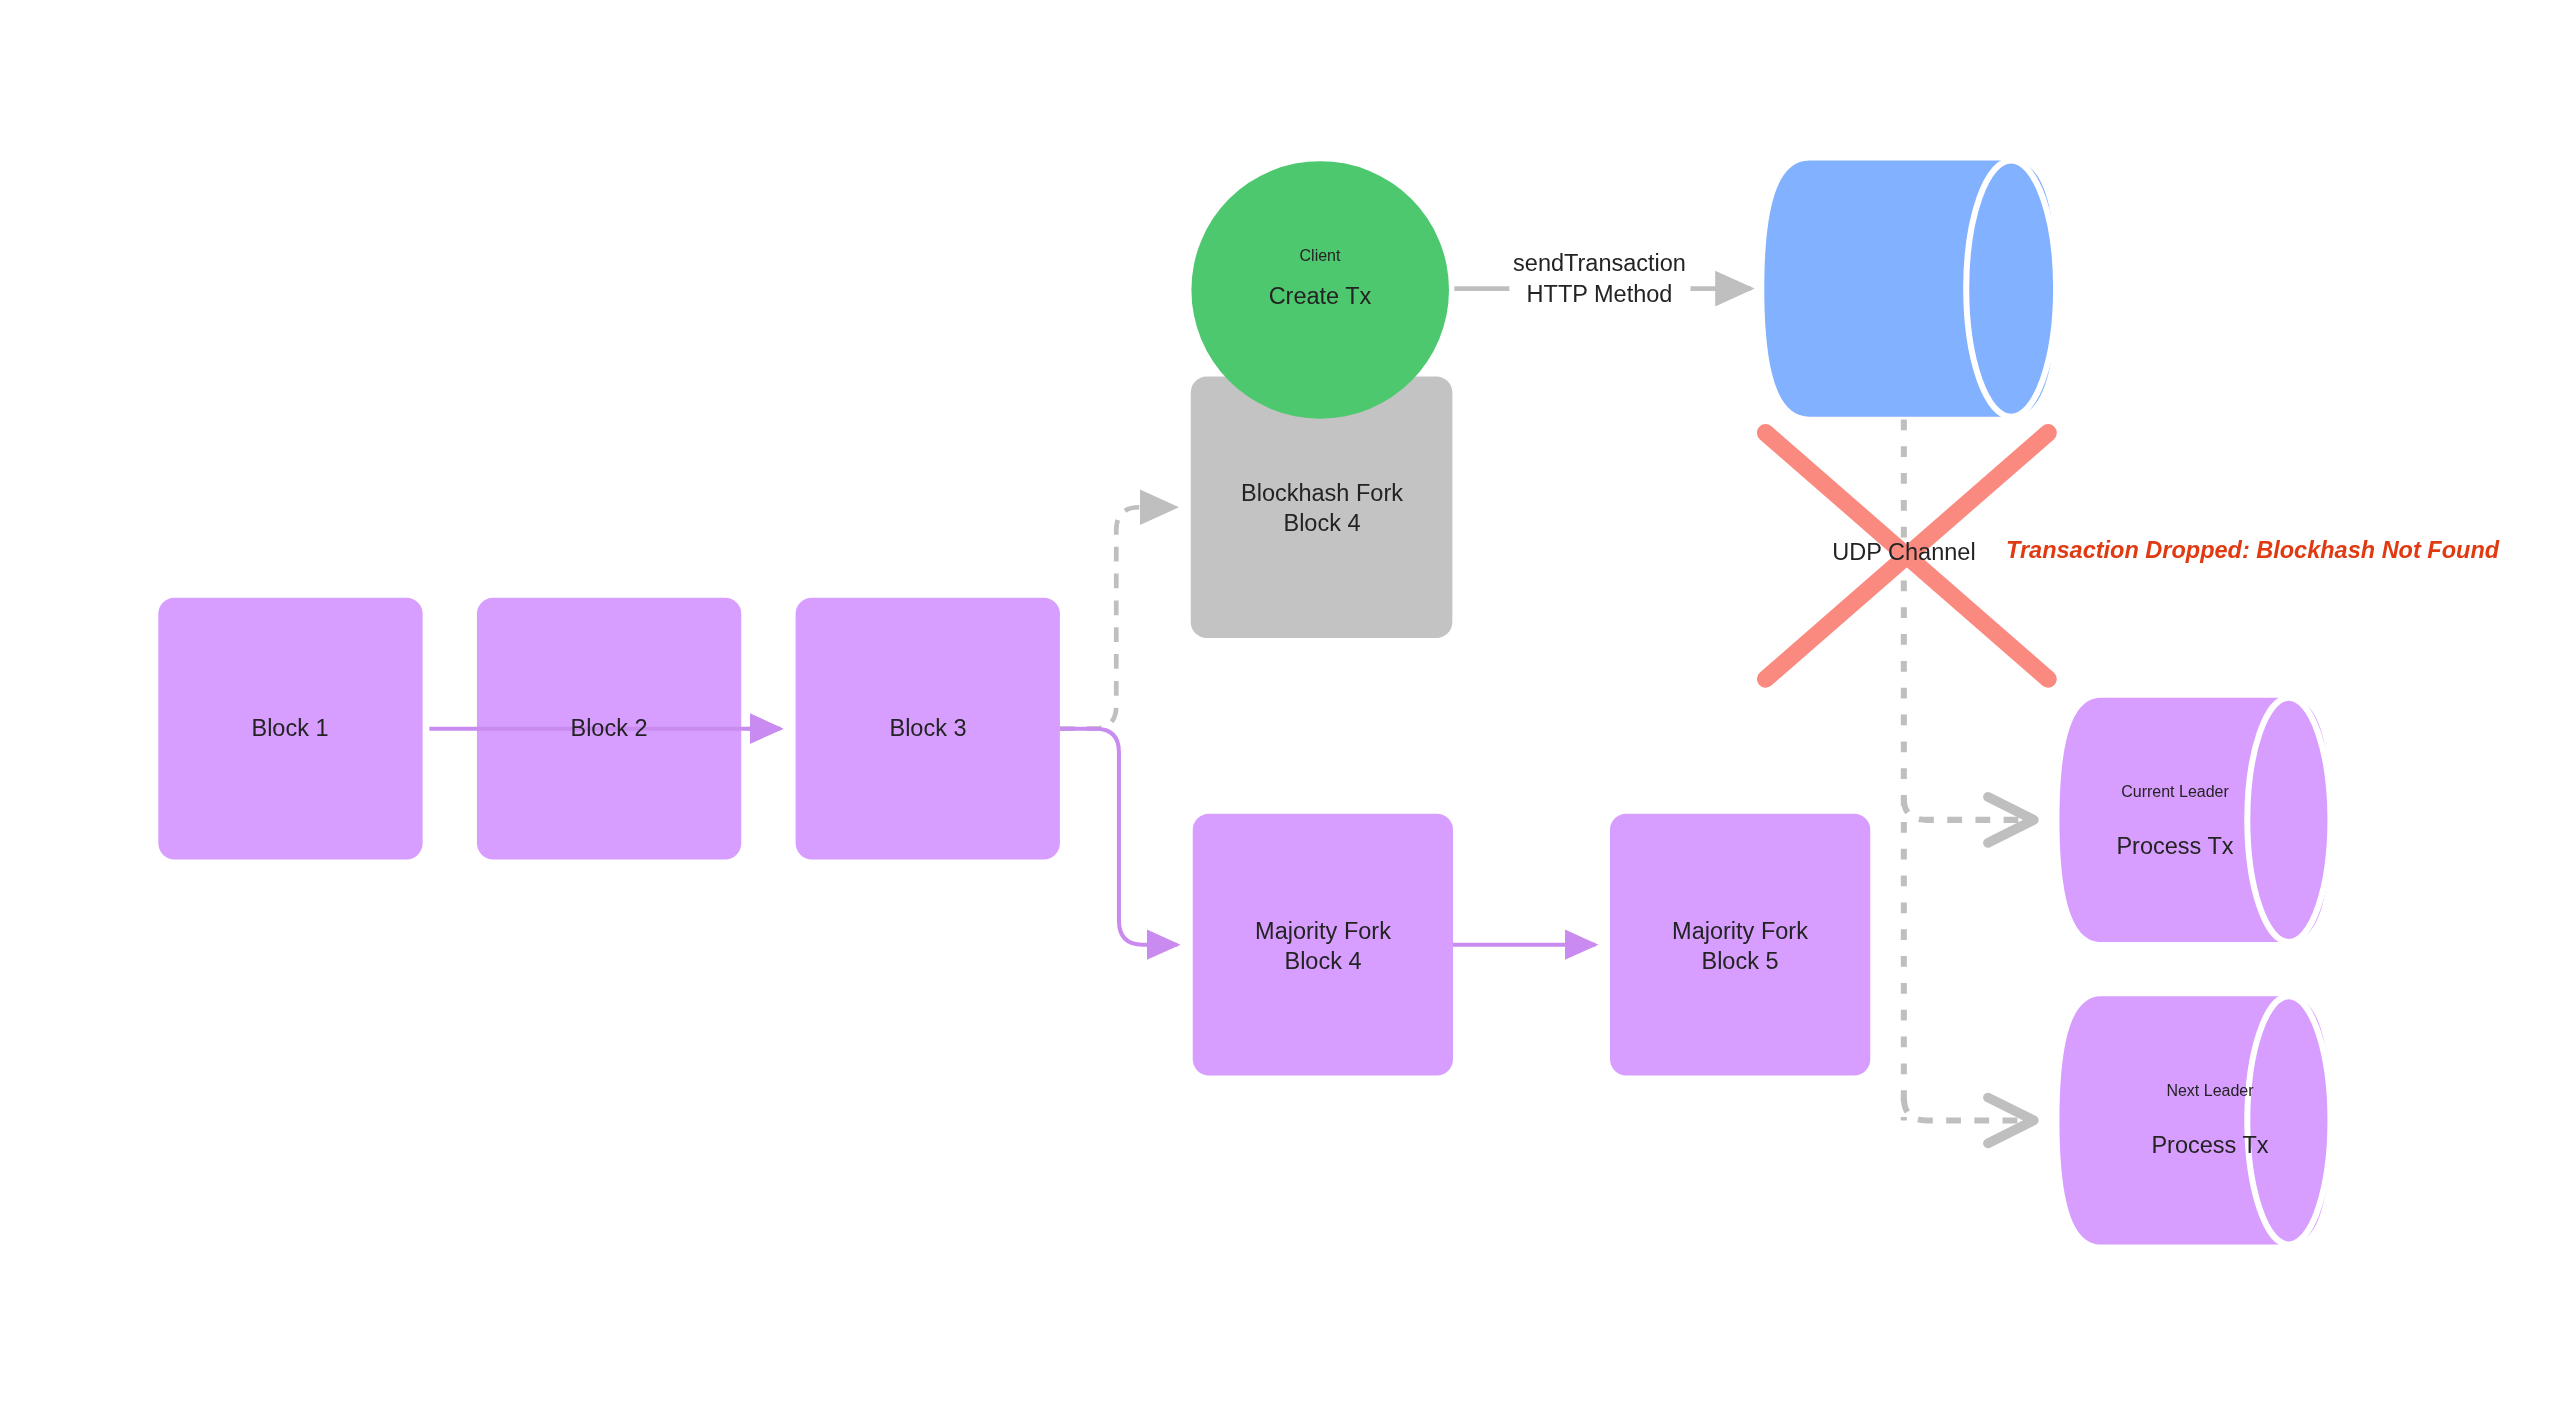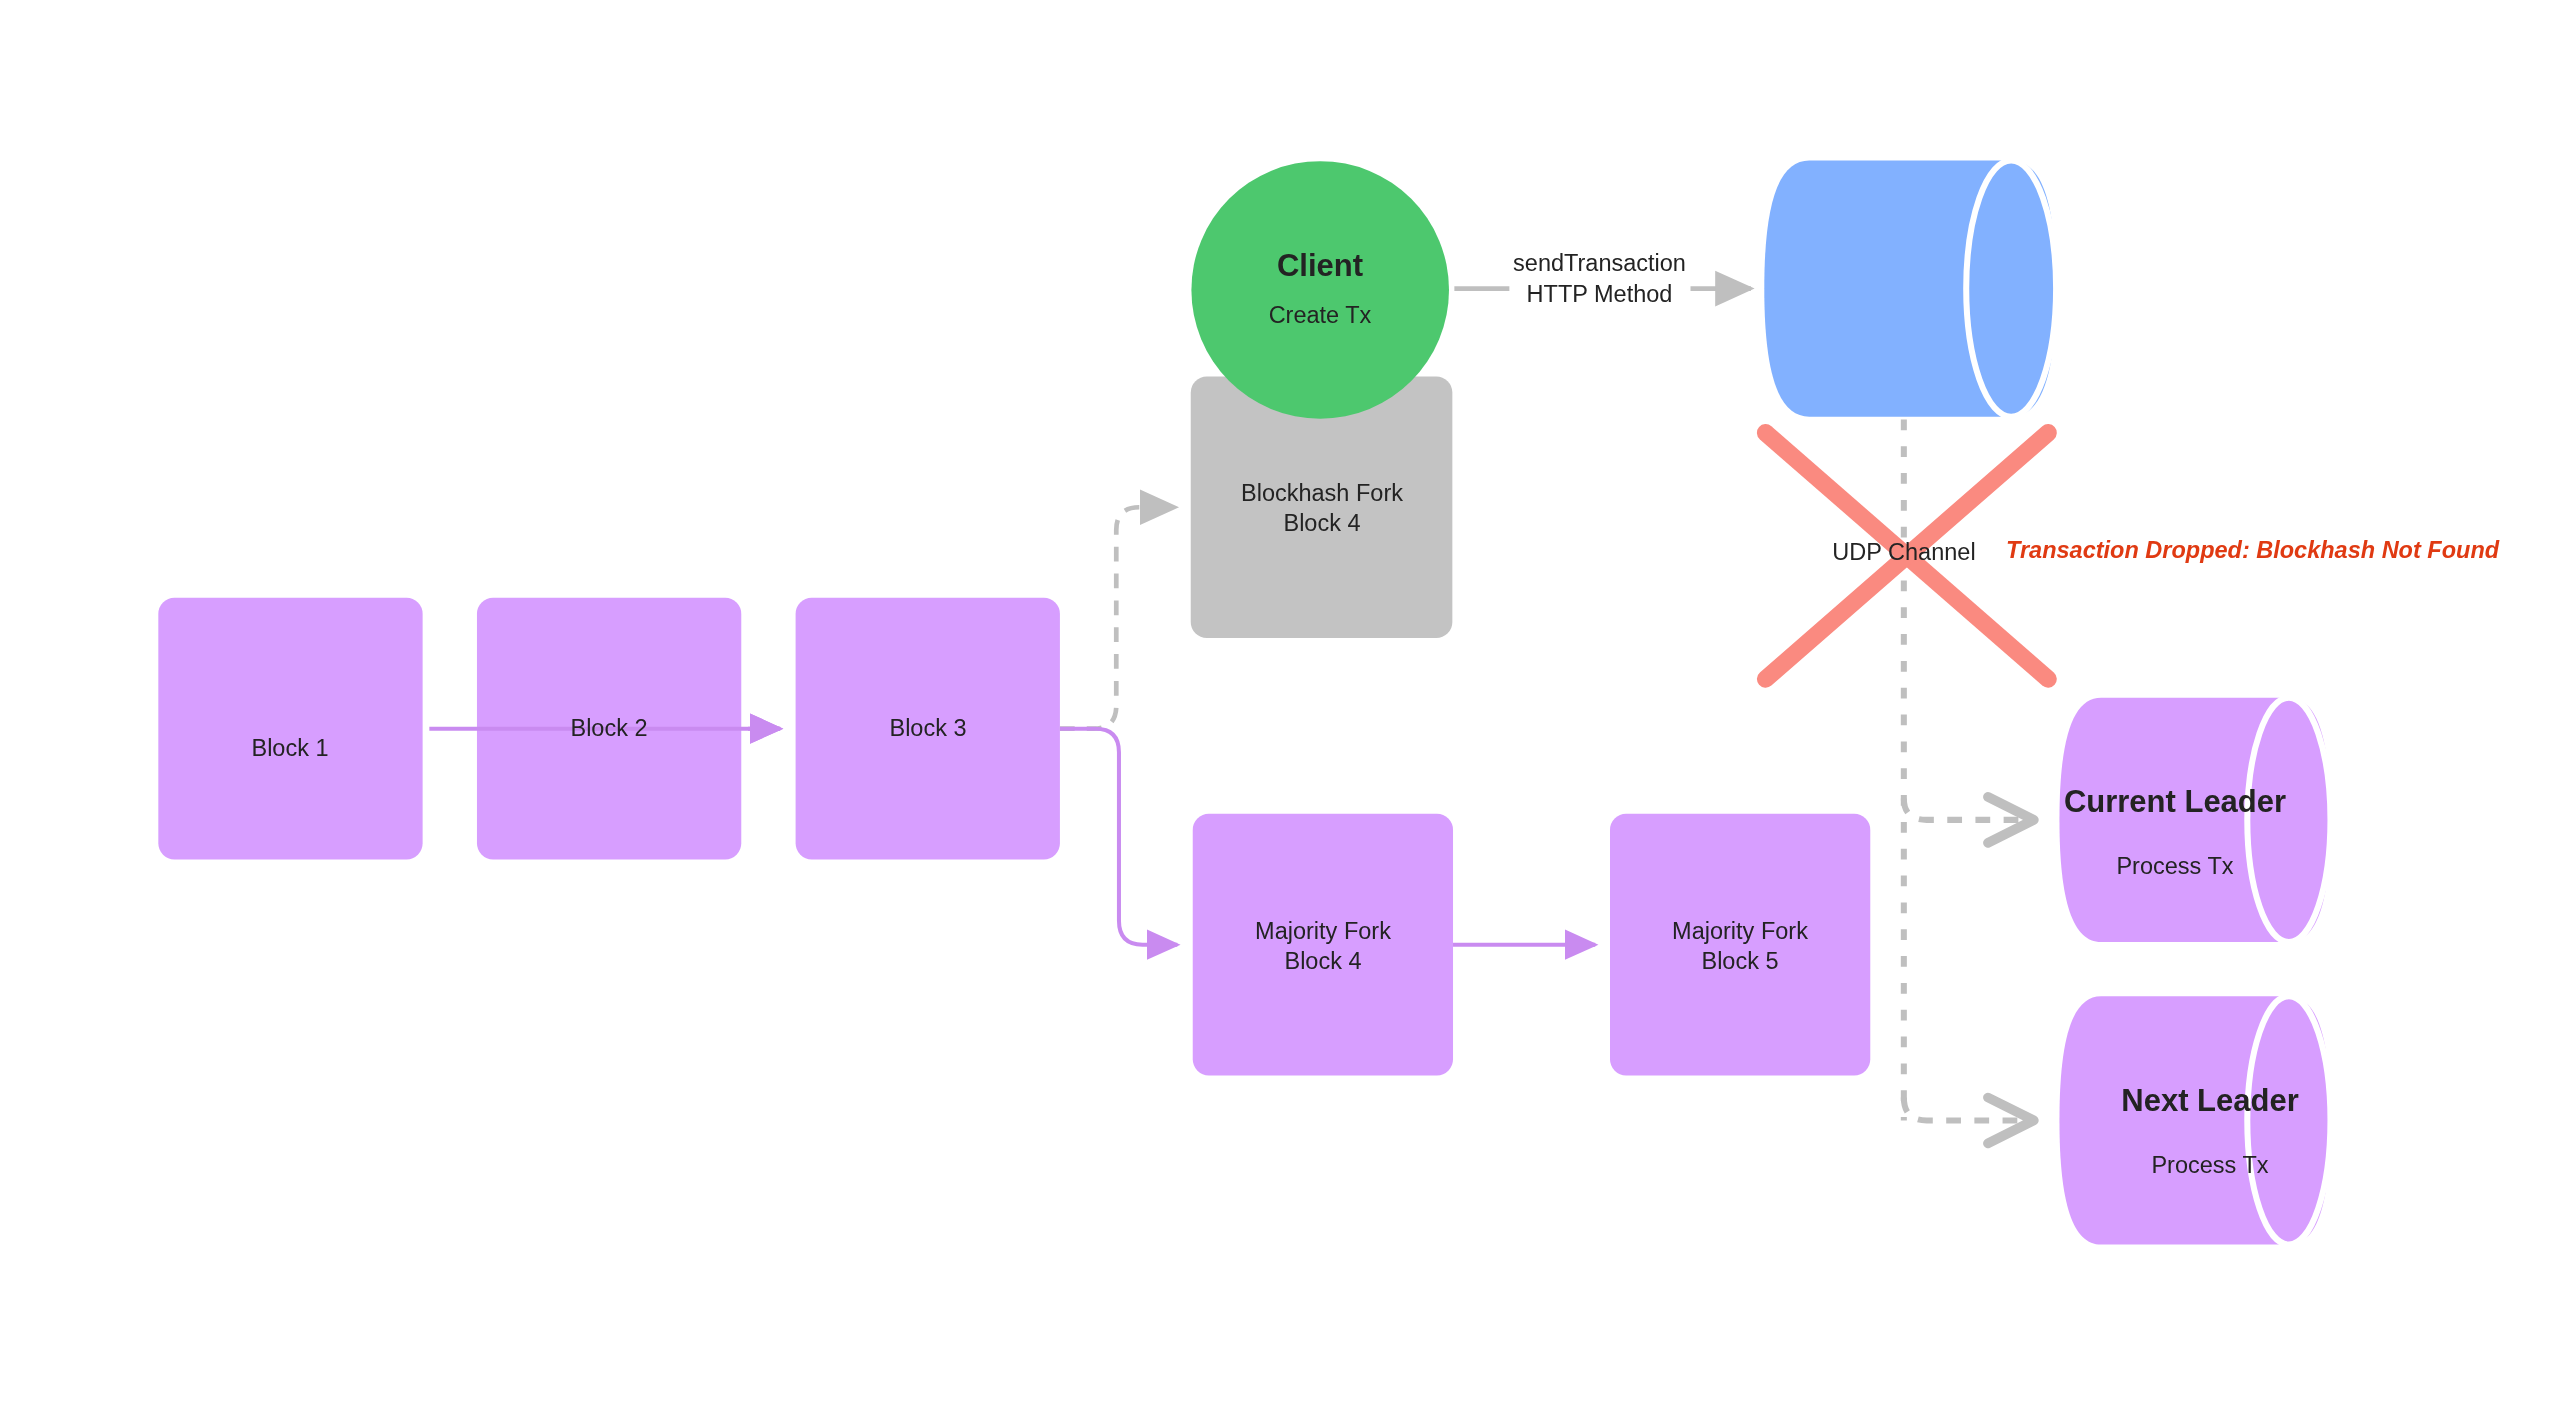--- a/index.html
+++ b/index.html
@@ -33,22 +33,22 @@
   
   .node-label {
     position: absolute;
     text-align: center;
     color: #232323;
     pointer-events: none;
     white-space: nowrap;
     line-height: 1.28;
   }
   .node-title {
-    font-weight: 700;
-    font-size: 31px;
+    font-weight: 400;
+    font-size: 16px;
   }
   .node-sub {
     font-weight: 400;
     font-size: 23.5px;
   }
   .block-text {
     font-weight: 400;
     font-size: 23.5px;
     color: #232323;
   }
@@ -152,21 +152,21 @@
                C3474,1545 3454,1485 3412,1485 Z" fill="#D79EFF"></path>
       <ellipse cx="3412" cy="1670" rx="62" ry="185" fill="#D79EFF" stroke="#ffffff" stroke-width="9"></ellipse>
     </g>
 
     <g>
       <line x1="2632" y1="645" x2="3053" y2="1012" stroke="#FA8A80" stroke-width="26" stroke-linecap="round"></line>
       <line x1="3053" y1="645" x2="2632" y2="1012" stroke="#FA8A80" stroke-width="26" stroke-linecap="round"></line>
     </g>
   </svg>
 
-  <div class="node-label block-text" style="left:158px; top:713px; width:264px;margin-top:20px;">Block 1</div>
+  <div class="node-label block-text" style="left:158px; top:713px; width:264px;">Block 1</div>
   <div class="node-label block-text" style="left:477px; top:713px; width:264px;">Block 2</div>
   <div class="node-label block-text" style="left:796px; top:713px; width:264px;">Block 3</div>
 
   <div class="node-label" style="left:1191px; top:478px; width:262px;">
     <div class="block-text">Blockhash Fork</div>
     <div class="block-text">Block 4</div>
   </div>
 
   <div class="node-label" style="left:1193px; top:916px; width:260px;">
     <div class="block-text">Majority Fork</div>

